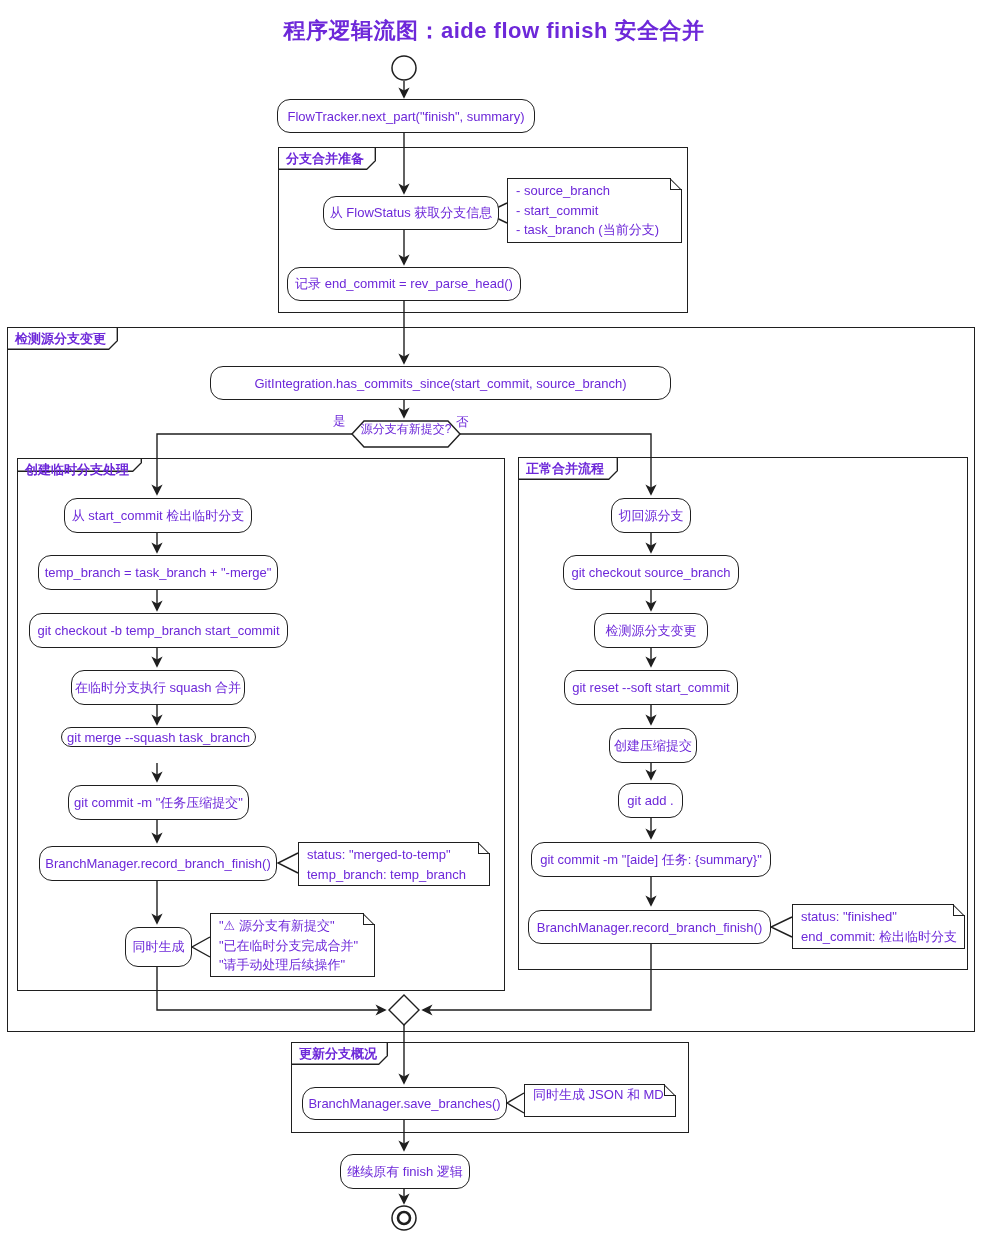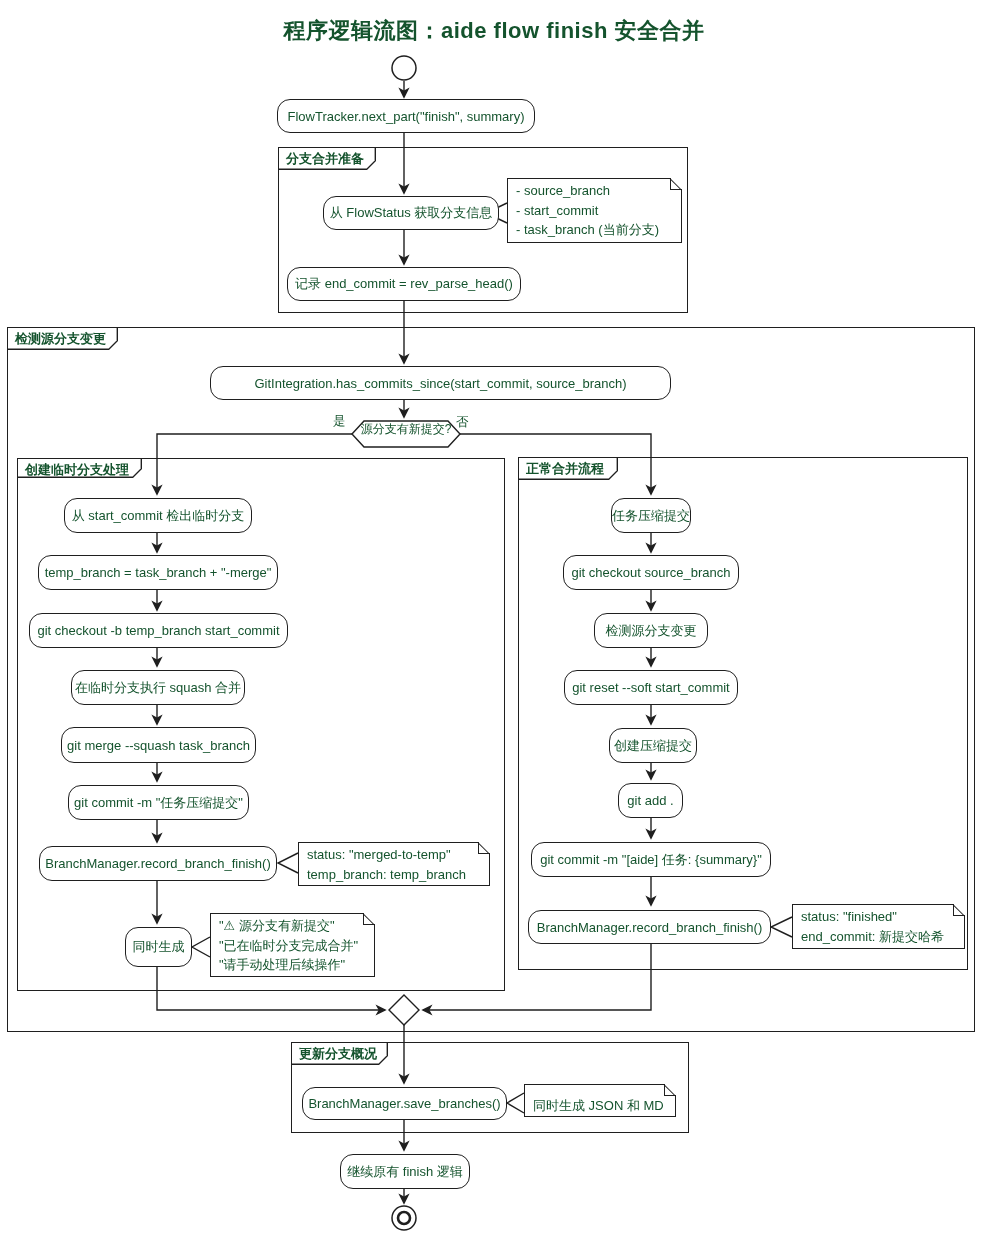--- a/index.html
+++ b/index.html
@@ -1,17 +1,17 @@
 <!DOCTYPE html>
 <html><head>
 <meta charset="utf-8">
 <style>
   html,body{margin:0;padding:0;background:#fff;}
   .canvas{position:relative;width:988px;height:1237px;background:#fff;
-    font-family:"Liberation Sans","DejaVu Sans",sans-serif;color:#14532d;overflow:hidden;border-radius:23px;}
+    font-family:"Liberation Sans","DejaVu Sans",sans-serif;color:#6d28d9;overflow:hidden;border-radius:23px;}
   .title{position:absolute;left:0;top:16px;width:988px;text-align:center;
     font-size:22px;font-weight:bold;letter-spacing:.5px;}
   .frame{position:absolute;border:1.4px solid #1f1f1f;box-sizing:border-box;background:transparent;}
   .tab{position:absolute;box-sizing:border-box;z-index:4;}
   .tab-bg{position:absolute;inset:0;background:#1f1f1f;display:block;
     clip-path:polygon(0 0,100% 0,100% calc(100% - 9px),calc(100% - 9px) 100%,0 100%);}
   .tab-bg::after{content:"";position:absolute;left:1px;top:1px;right:1.4px;bottom:1.4px;background:#fff;
     clip-path:polygon(0 0,100% 0,100% calc(100% - 8px),calc(100% - 8px) 100%,0 100%);}
   .tab-label{position:relative;display:block;padding:3px 16px 0 8px;font-size:13px;font-weight:600;white-space:nowrap;}
   .node{position:absolute;display:flex;align-items:center;justify-content:center;
@@ -97,21 +97,21 @@
   </svg>
 
   <div class="tab" style="left:278px;top:147px;width:98px;height:23px">
     <i class="tab-bg"></i>
     <span class="tab-label">分支合并准备</span>
   </div>
   <div class="tab" style="left:7px;top:327px;width:111px;height:23px">
     <i class="tab-bg"></i>
     <span class="tab-label">检测源分支变更</span>
   </div>
-  <div class="tab" style="left:17px;top:458px;width:125px;height:20px">
+  <div class="tab" style="left:17px;top:458px;width:125px;height:14px">
     <i class="tab-bg"></i>
     <span class="tab-label">创建临时分支处理</span>
   </div>
   <div class="tab" style="left:518px;top:457px;width:100px;height:23px">
     <i class="tab-bg"></i>
     <span class="tab-label">正常合并流程</span>
   </div>
   <div class="tab" style="left:291px;top:1042px;width:97px;height:23px">
     <i class="tab-bg"></i>
     <span class="tab-label">更新分支概况</span>
@@ -123,26 +123,26 @@
   <div class="node" style="left:210px;top:366px;width:461px;height:34px">GitIntegration.has_commits_since(start_commit, source_branch)</div>
 
   <div class="decision-label" style="left:352px;top:421px;width:108px;height:16px">源分支有新提交?</div>
   <div class="branch-label" style="left:333px;top:413px">是</div>
   <div class="branch-label" style="left:456px;top:414px">否</div>
 
   <div class="node" style="left:64px;top:498px;width:188px;height:35px">从 start_commit 检出临时分支</div>
   <div class="node" style="left:38px;top:555px;width:240px;height:35px">temp_branch = task_branch + "-merge"</div>
   <div class="node" style="left:29px;top:613px;width:259px;height:35px">git checkout -b temp_branch start_commit</div>
   <div class="node" style="left:71px;top:670px;width:174px;height:35px">在临时分支执行 squash 合并</div>
-  <div class="node" style="left:61px;top:727px;width:195px;height:36px">git merge --squash task_branch</div>
+  <div class="node" style="left:61px;top:727px;width:195px;height:20px">git merge --squash task_branch</div>
   <div class="node" style="left:68px;top:785px;width:181px;height:35px">git commit -m "任务压缩提交"</div>
   <div class="node" style="left:39px;top:846px;width:238px;height:35px">BranchManager.record_branch_finish()</div>
   <div class="node" style="left:125px;top:927px;width:67px;height:40px">同时生成</div>
 
-  <div class="node" style="left:611px;top:498px;width:80px;height:35px">任务压缩提交</div>
+  <div class="node" style="left:611px;top:498px;width:80px;height:35px">切回源分支</div>
   <div class="node" style="left:563px;top:555px;width:176px;height:35px">git checkout source_branch</div>
   <div class="node" style="left:594px;top:613px;width:114px;height:35px">检测源分支变更</div>
   <div class="node" style="left:564px;top:670px;width:174px;height:35px">git reset --soft start_commit</div>
   <div class="node" style="left:609px;top:728px;width:88px;height:35px">创建压缩提交</div>
   <div class="node" style="left:618px;top:783px;width:65px;height:35px">git add .</div>
   <div class="node" style="left:531px;top:842px;width:240px;height:35px">git commit -m "[aide] 任务: {summary}"</div>
   <div class="node" style="left:528px;top:910px;width:243px;height:34px">BranchManager.record_branch_finish()</div>
 
   <div class="node" style="left:302px;top:1087px;width:205px;height:33px">BranchManager.save_branches()</div>
   <div class="node" style="left:340px;top:1154px;width:130px;height:35px">继续原有 finish 逻辑</div>
@@ -174,25 +174,25 @@
       <span>"已在临时分支完成合并"</span>
       <span>"请手动处理后续操作"</span>
     </div>
   </div>
 
   <div class="note" style="left:792px;top:904px;width:173px;height:45px">
     <i class="note-bg"></i>
     <i class="note-fold"></i>
     <div class="note-lines">
       <span>status: "finished"</span>
-      <span>end_commit: 新提交哈希</span>
+      <span>end_commit: 检出临时分支</span>
     </div>
   </div>
 
   <div class="note" style="left:524px;top:1084px;width:152px;height:33px">
     <i class="note-bg"></i>
     <i class="note-fold"></i>
-    <div class="note-lines" style="padding-top:12px;">
+    <div class="note-lines" style="padding-top:1px;">
       <span>同时生成 JSON 和 MD</span>
     </div>
   </div>
 
 </div>
 
 </body></html>

